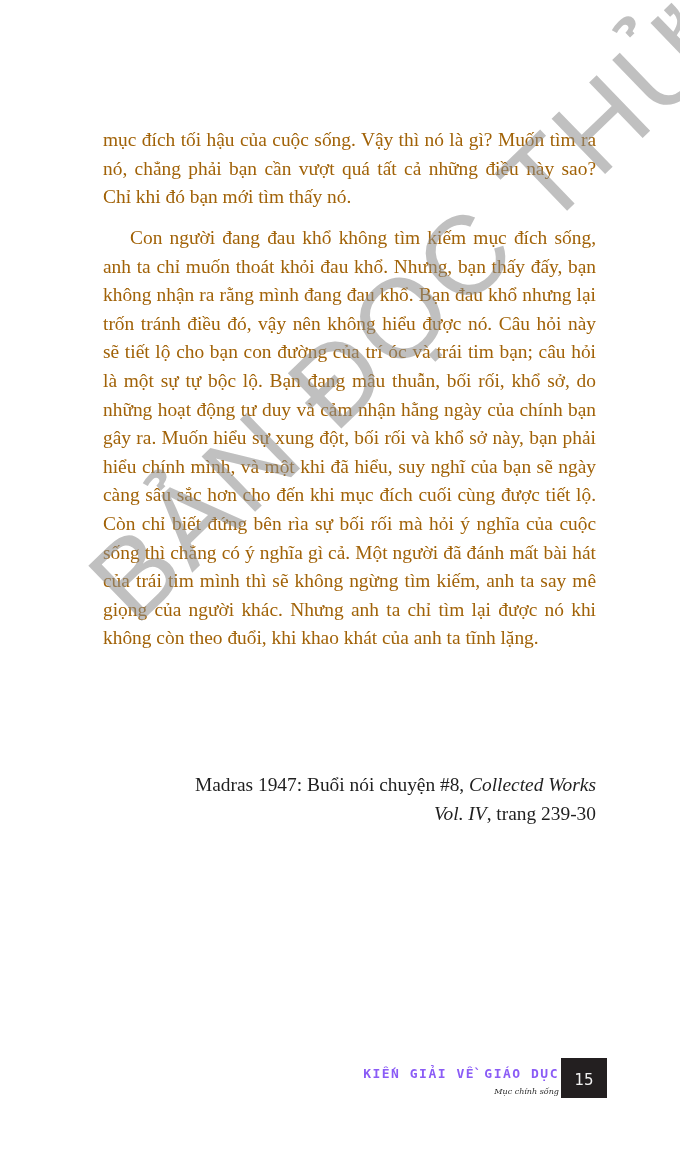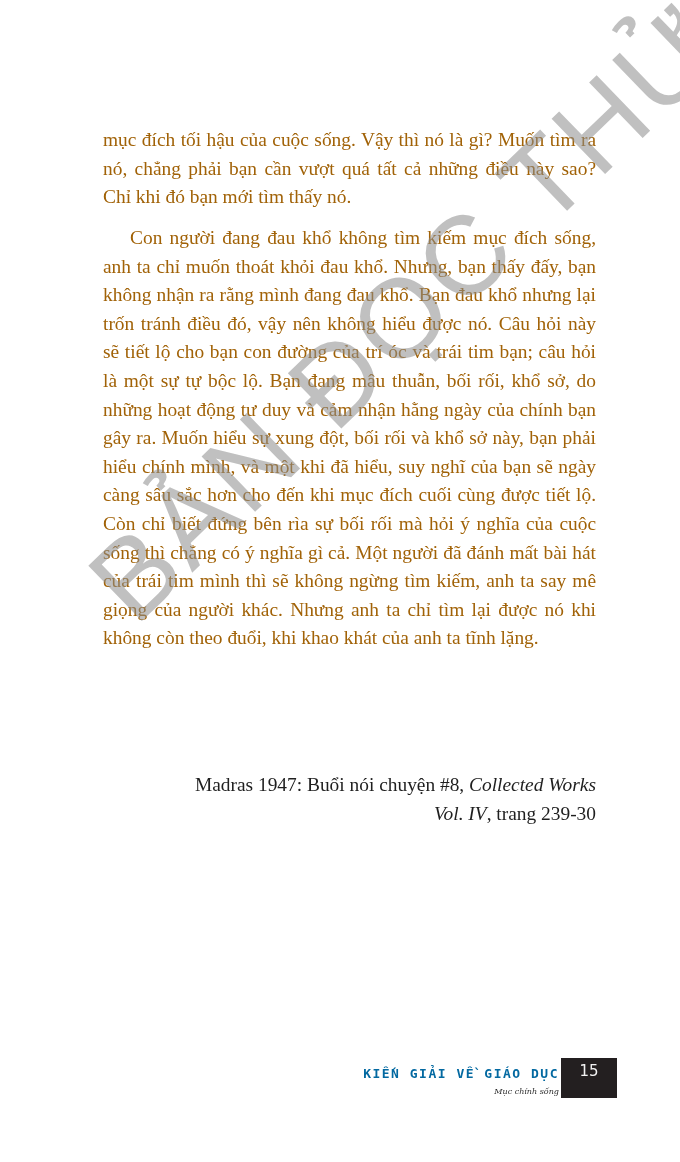--- a/index.html
+++ b/index.html
@@ -65,42 +65,42 @@
     }
 
     .footer-title {
       position: absolute;
       right: 121px;
       top: 1066px;
       font-family: "DejaVu Sans Mono", "Liberation Mono", monospace;
       font-weight: bold;
       font-size: 13px;
       letter-spacing: 1.5px;
-      color: #0369a1;
+      color: #8b5cf6;
       white-space: nowrap;
     }
     .footer-sub {
       position: absolute;
       right: 121px;
       top: 1087px;
       font-family: "DejaVu Serif", "Liberation Serif", serif;
       font-style: italic;
       font-size: 8px;
       color: #2a2a2a;
       white-space: nowrap;
     }
     .page-number-box {
       position: absolute;
       left: 561px;
       top: 1058px;
-      width: 56px;
+      width: 46px;
       height: 40px;
       background: #231f20;
       display: flex;
-      align-items: flex-start;
+      align-items: center;
       justify-content: center;
     }
     .page-number {
       font-family: "DejaVu Sans", "Liberation Sans", sans-serif;
       font-size: 15px;
       color: #f2f2f2;
       margin-top: 4px;
     }
   </style>
 </head>

